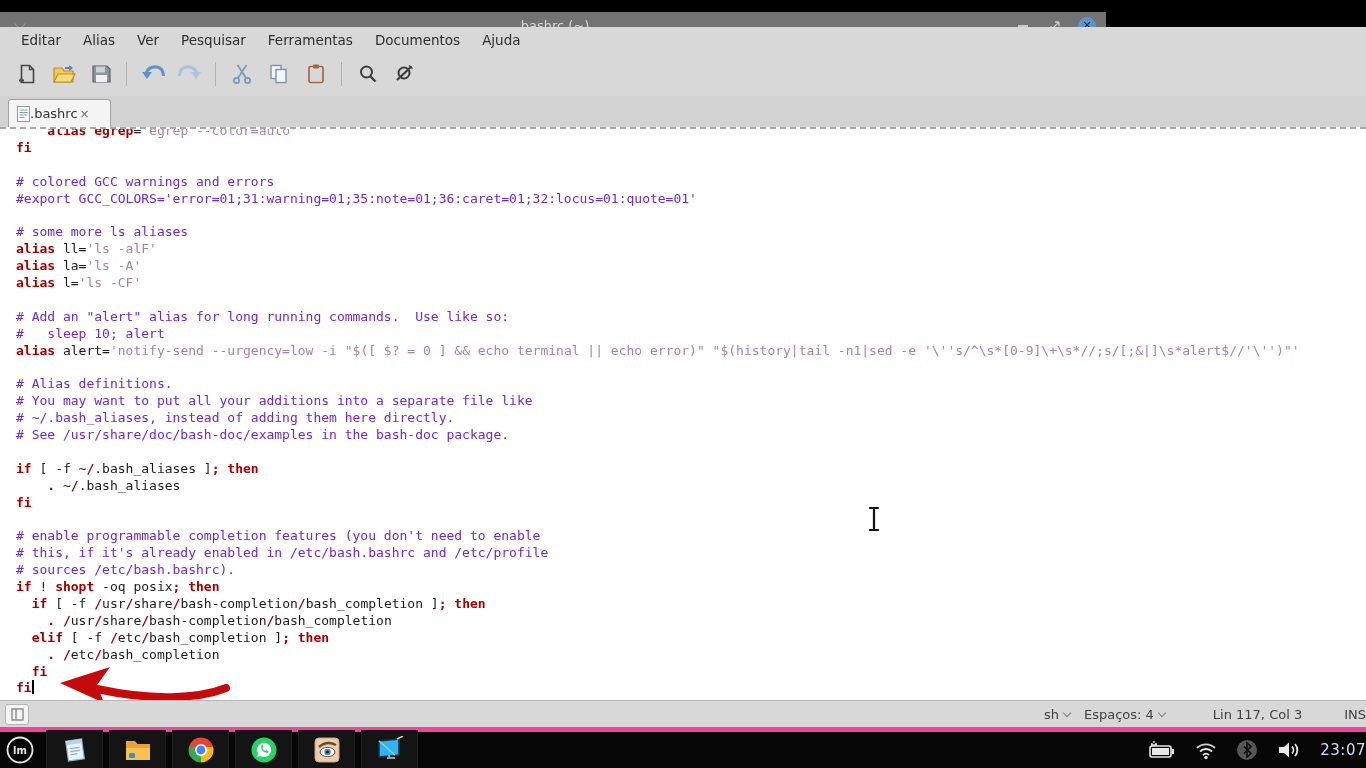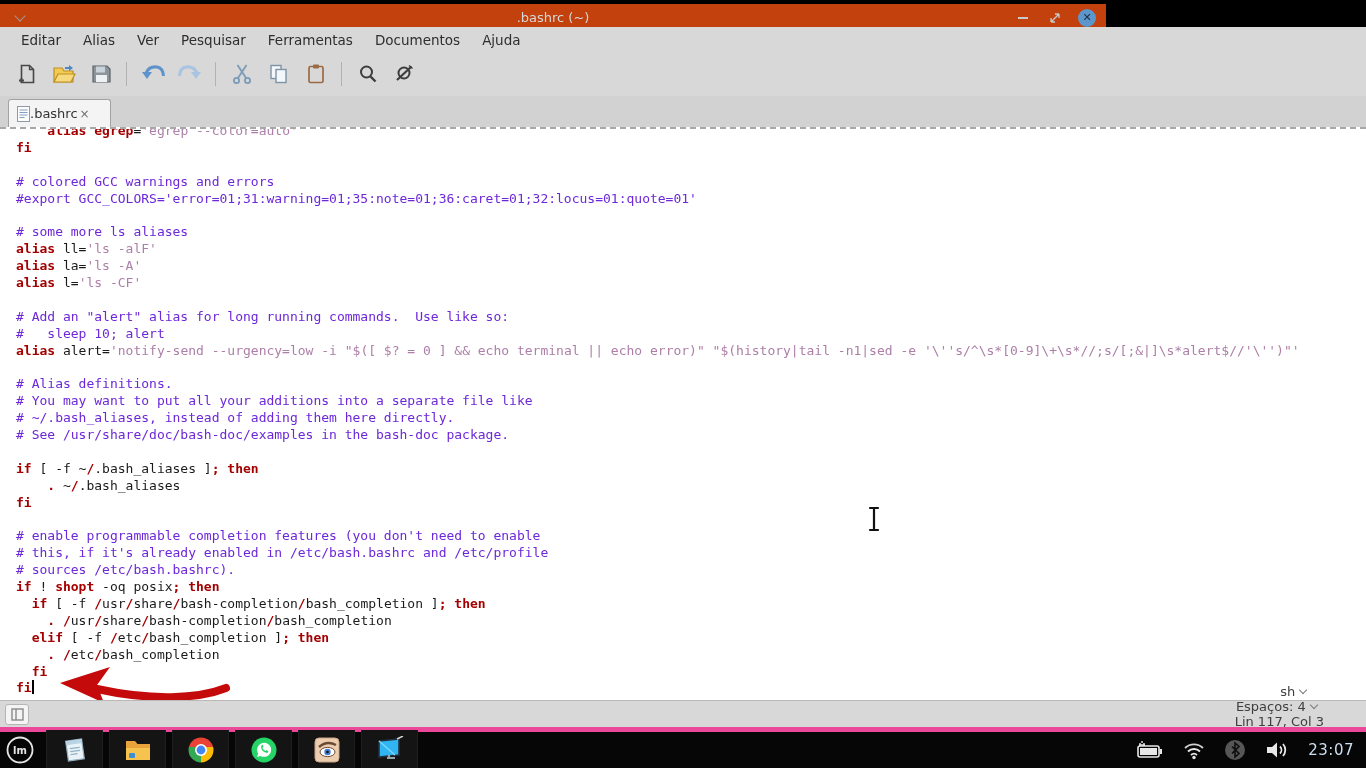--- a/index.html
+++ b/index.html
@@ -1,21 +1,21 @@
 <!DOCTYPE html>
 <html><head>
 <meta charset="utf-8">
 <style>
   * { margin:0; padding:0; box-sizing:border-box; }
   html,body { width:1366px; height:768px; overflow:hidden; background:#000;
               font-family:"DejaVu Sans", sans-serif; }
   .abs { position:absolute; }
 
   
-  #titlebar { left:0; top:4px; width:1106px; height:27px; background:#c2410c;
+  #titlebar { left:0; top:12px; width:1106px; height:27px; background:#737373;
               display:flex; align-items:center; color:#d8d8d8; font-size:13px; }
   #tb-chevron { width:8px; height:8px; border-right:1.6px solid #9a9a9a;
                 border-bottom:1.6px solid #9a9a9a; transform:rotate(45deg);
                 margin-left:16px; margin-top:-4px; }
   #tb-title { position:absolute; left:0; right:0; text-align:center; }
   #tb-controls { margin-left:auto; display:flex; align-items:center; gap:14px; padding-right:10px; }
   .winbtn { width:18px; height:18px; display:flex; align-items:center; justify-content:center; cursor:default; }
   #btn-min span { display:block; width:10px; height:2px; background:#c9c9c9; }
   #btn-close { background:#5b97cc; border-radius:50%; color:#20303e; font-size:11px; font-weight:bold; }
 
@@ -48,33 +48,33 @@
   #caret { display:inline-block; width:1.5px; height:14px; background:#000;
            vertical-align:-2px; margin-left:0.5px; }
 
   
   #statusbar { left:0; top:700px; width:1366px; height:27px; background:#d8d8d8;
                border-top:1px solid #b9b9b9; display:flex; align-items:center;
                font-size:13px; color:#3f3f3f; }
   #sidepane-btn { width:24px; height:21px; margin-left:5px; background:#f4f4f4;
                   border:1px solid #b5b5b5; border-radius:3px; display:flex;
                   align-items:center; justify-content:center; }
-  #status-right { margin-left:auto; display:flex; align-items:center;flex-direction:column; }
+  #status-right { margin-left:auto; display:flex; align-items:center; }
   .chev { width:6px; height:6px; border-right:1.4px solid #7b7b7b; border-bottom:1.4px solid #7b7b7b;
           transform:rotate(45deg); margin:-3px 0 0 5px; display:inline-block; }
   .status-item { display:flex; align-items:center; }
 
   
   #taskbar { left:0; top:727px; width:1366px; height:41px; background:#060606;
              border-top:5px solid #ec4899; display:flex; align-items:center; }
   #menu-btn { width:40px; height:41px; display:flex; align-items:center; justify-content:center; }
   .task-tile { width:57px; height:41px; margin-left:6px; background:#141414;
                border-left:1px solid #1f1f1f; border-right:1px solid #1f1f1f;
                display:flex; align-items:center; justify-content:center; }
-  #tray { margin-left:auto; display:flex; align-items:center; gap:18px; padding-right:12px; }
+  #tray { margin-left:auto; display:flex; align-items:center; gap:18px; }
   #clock { font-size:15px; color:#ccdff2; letter-spacing:0.5px; }
 
   #annotation-arrow, #mouse-cursor { pointer-events:none; }
 </style>
 </head>
 <body>
 
 <div id="titlebar" class="abs">
   <div id="tb-chevron"></div>
   <div id="tb-title">.bashrc (~)</div>

